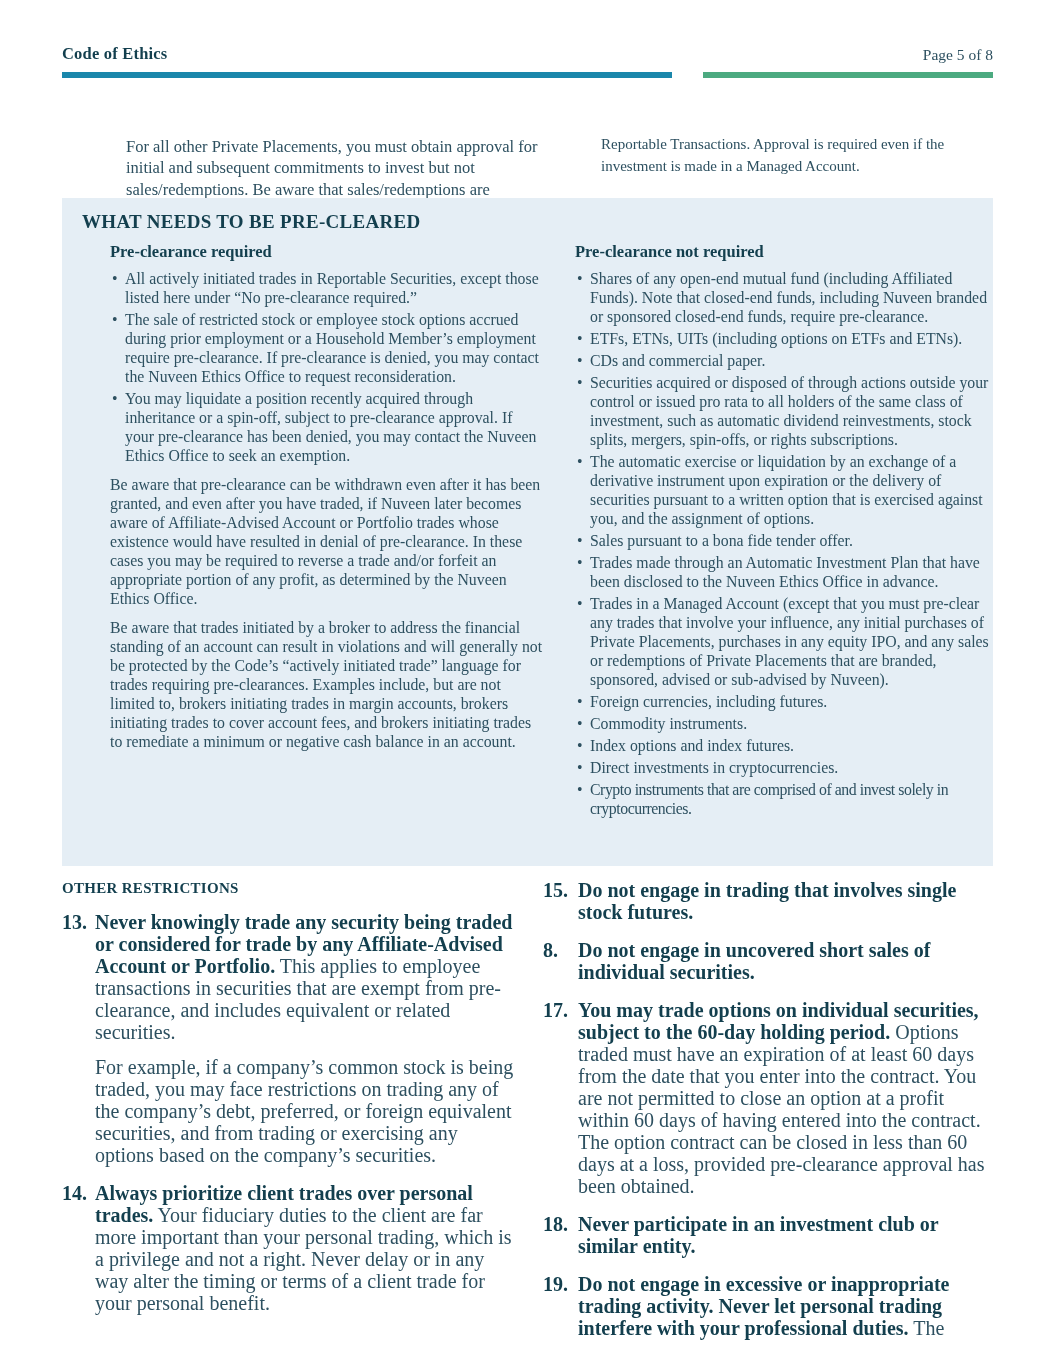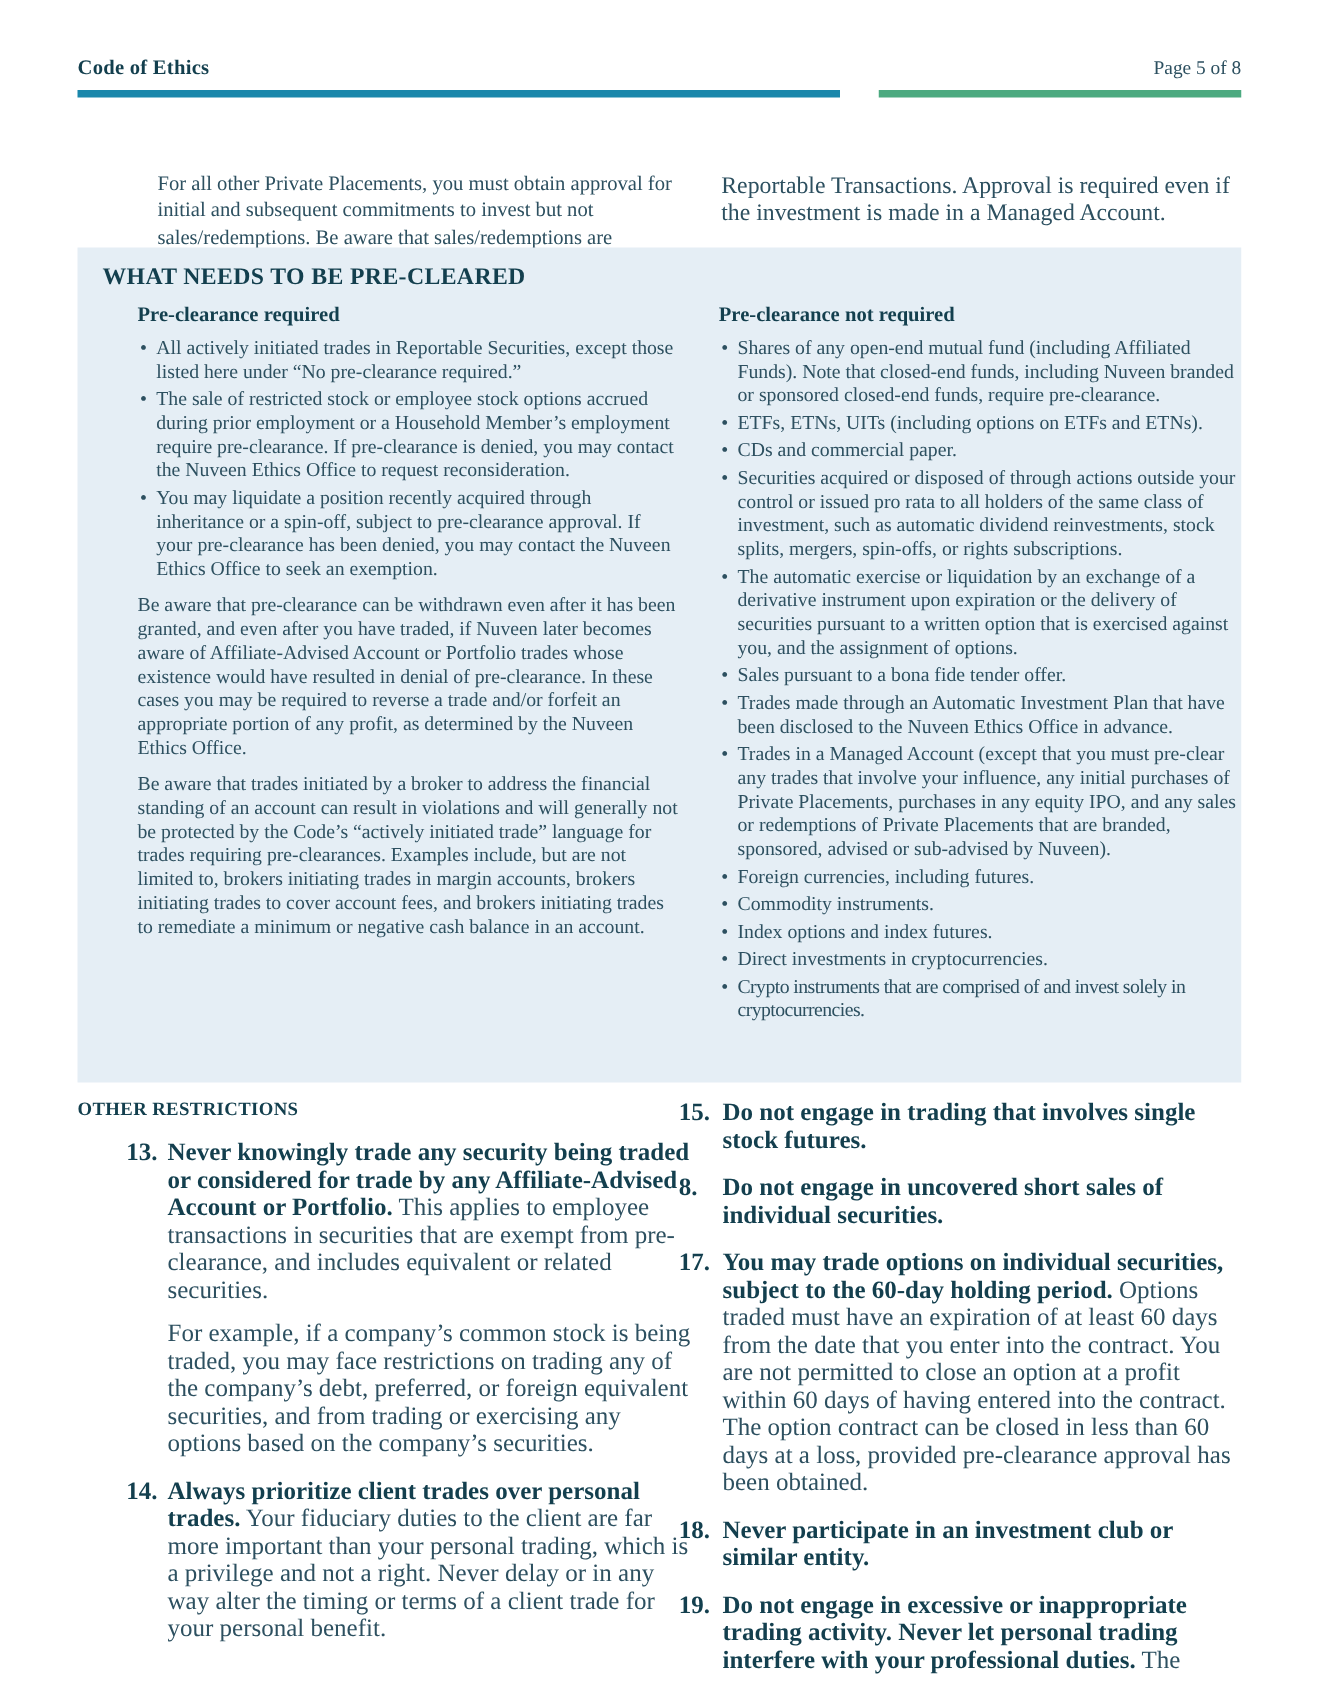--- a/index.html
+++ b/index.html
@@ -18,38 +18,38 @@
   
   .hdr{position:absolute;top:44px;left:62px;right:62px;display:flex;justify-content:space-between;align-items:flex-end;}
   .hdr .title{font-weight:bold;font-size:16.5px;color:var(--heading);letter-spacing:.2px;}
   .hdr .pageno{font-size:15.5px;color:var(--text);}
   .rule{position:absolute;top:72px;left:62px;right:62px;height:6px;}
   .rule .bar-teal{position:absolute;left:0;top:0;width:610px;height:6px;background:var(--teal-bar);}
   .rule .bar-green{position:absolute;left:641px;top:0;width:290px;height:6px;background:var(--green-bar);}
 
   
   .intro-left{position:absolute;top:119px;left:94px;width:424px;font-size:16.5px;line-height:21.5px;margin-left:32px;}
-  .intro-right{position:absolute;top:119px;left:577px;width:408px;font-size:19px;line-height:21.5px;}
+  .intro-right{position:absolute;top:119px;left:601px;width:408px;font-size:15px;line-height:21.5px;}
 
   
   .box{position:absolute;top:198px;left:62px;width:931px;height:668px;background:var(--box-bg);}
   .box h2{position:absolute;top:13px;left:20px;margin:0;font-size:19px;letter-spacing:.3px;color:var(--heading);}
   .box .col{position:absolute;top:44px;margin-left:28px;}
   .box .col-l{left:20px;width:433px;}
   .box .col-r{left:485px;width:428px;}
   .box h3{margin:0 0 7px 0;font-size:16.5px;color:var(--heading);}
   .box ul{margin:0;padding:0;list-style:none;}
   .box li{position:relative;padding-left:15px;font-size:15.8px;line-height:19px;margin-bottom:3px;}
   .box li::before{content:"\2022";position:absolute;left:2px;top:0;}
   .box p{margin:10px 0 0 0;font-size:15.8px;line-height:19px;}
   .tight{letter-spacing:-0.45px;}
 
   
   .other-title{position:absolute;top:880px;left:62px;margin:0;font-size:15px;letter-spacing:.3px;color:var(--heading);}
-  .items-l{position:absolute;top:911px;left:62px;width:458px;margin-left:39px;}
+  .items-l{position:absolute;top:911px;left:62px;width:458px;}
   .items-r{position:absolute;top:879px;left:543px;width:452px;}
   .item{display:flex;margin-bottom:16px;font-size:20px;line-height:22px;}
   .item .num{width:33px;flex-shrink:0;font-weight:bold;color:var(--heading);}
   .items-r .item .num{width:35px;}
   .item strong{color:var(--heading);}
   .item .follow{margin:13px 0 0 0;}
 </style>
 </head>
 <body>
 

